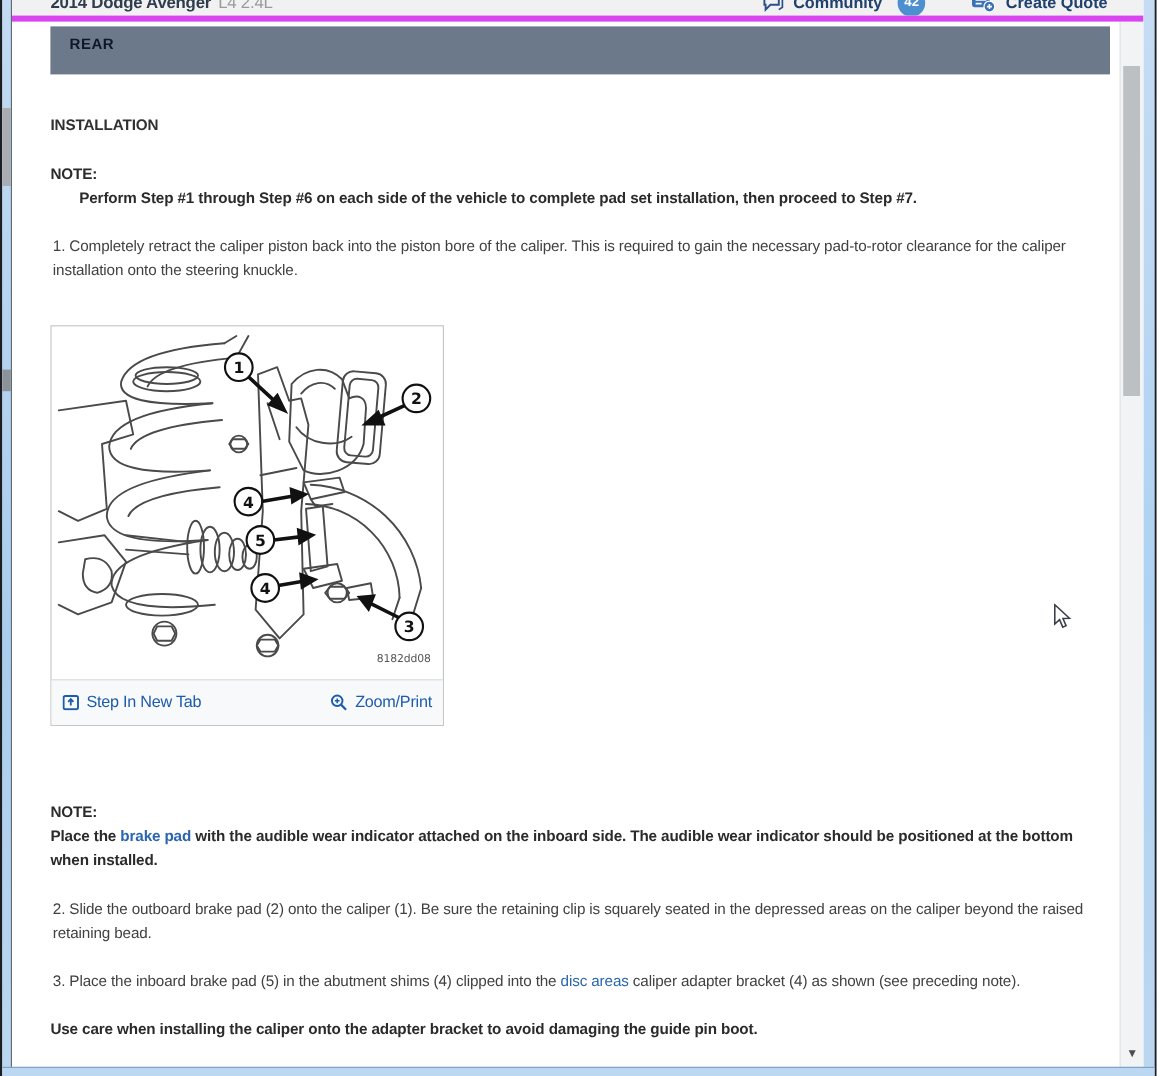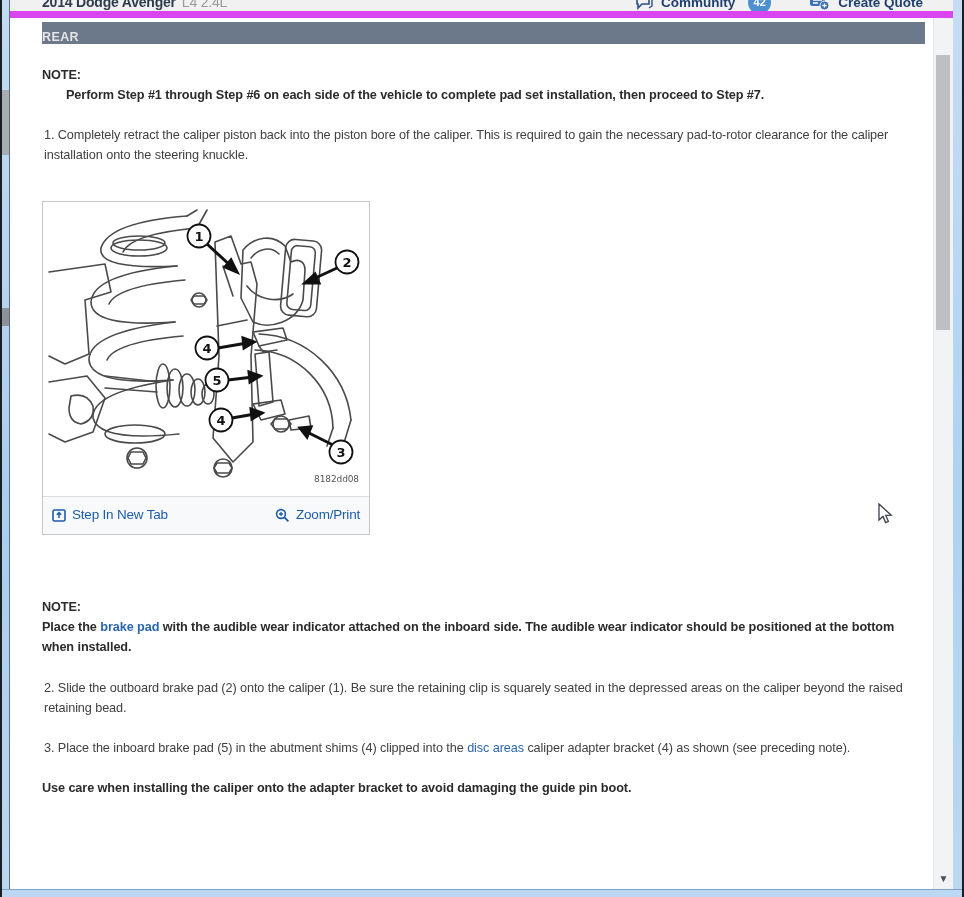--- a/index.html
+++ b/index.html
@@ -16,38 +16,38 @@
   .frame-left-thumb2 { position:absolute; left:2px; top:308px; height:18px; width:7px; background:#8d9298; z-index:31;}
   .frame-left-line   { position:absolute; left:9px; top:0; bottom:0; width:1px; background:#5d6c7c; z-index:30;}
   .frame-right-black { position:absolute; right:0; top:0; bottom:0; width:2px; background:#1b1e22; z-index:30;}
   .frame-right-blue  { position:absolute; right:2px; top:0; bottom:0; width:9px; background:linear-gradient(180deg,#c6dcf4,#aed2f2 55%,#bcd7f0); z-index:30;}
   .frame-bottom      { position:absolute; left:2px; right:2px; bottom:0; height:8px; background:#bcd7f1; border-top:1px solid #7fa3c6; z-index:32;}
 
   
   .main { position:absolute; left:10px; right:11px; top:0; bottom:8px; background:#fff; overflow:hidden; }
 
   
-  .topbar { position:absolute; top:0; left:0; right:0; height:18px; background:#f1f1f2; border-bottom:7px solid #d946ef; overflow:hidden; z-index:5;}
+  .topbar { position:absolute; top:0; left:0; right:0; height:18px; background:#f1f1f2; border-bottom:5px solid #d946ef; overflow:hidden; z-index:5;}
   .topbar-row { display:flex; align-items:center; height:30px; margin-top:-13px; padding:0 30px 0 32px; }
   .vehicle-title { font-size:14px; font-weight:bold; color:#2e3d4d; letter-spacing:-0.2px; white-space:nowrap;}
   .vehicle-sub { font-weight:normal; color:#9a9a9a; margin-left:6px; }
   .topbar-spacer { flex:1; }
   .top-action { display:flex; align-items:center; gap:7px; font-size:13.5px; font-weight:bold; color:#20406e; white-space:nowrap; cursor:pointer;}
   .top-action + .top-action { margin-left:38px; }
   .badge { width:23px; height:23px; border-radius:50%; background:#4e8fd0; color:#fff; font-size:11px; font-weight:bold; display:flex; align-items:center; justify-content:center; margin-left:6px;}
 
   
   .vscroll { position:absolute; top:18px; right:0; bottom:0; width:20px; background:#f2f3f4; border-left:1px solid #e3e4e5; z-index:4;}
   .vscroll-thumb { position:absolute; top:37px; left:2px; right:3px; height:275px; background:#bdc0c3; }
   .vscroll-down { position:absolute; bottom:3px; left:0; right:0; height:16px; display:flex; align-items:center; justify-content:center; color:#4a4e52; font-size:10px; }
 
   
   .content { position:absolute; top:18px; left:0; right:20px; bottom:0; padding:0 8px 0 32px; overflow:hidden; }
 
-  .section-bar { margin-top:4px; height:22px; background:#6b798a; color:#e5e5e5; font-size:12.5px; font-weight:bold; letter-spacing:0.4px; line-height:30px; }
+  .section-bar { margin-top:4px; height:40px; background:#6b798a; color:#0f172a; font-size:12.5px; font-weight:bold; letter-spacing:0.4px; line-height:30px; padding-left:16px; }
 
   .txt { font-size:12.7px; letter-spacing:-0.1px; line-height:20px; }
   .h-install { margin-top:32px; font-weight:bold; color:#303030; }
   .note-label { font-weight:bold; color:#2b2b2b; }
   .note-body-indent { padding-left:24px; font-weight:bold; color:#2b2b2b; }
   .para { margin-top:20px; color:#414141; padding-left:2px; }
   .bold-para { font-weight:bold; color:#2b2b2b; }
   .inline-link { color:#2a66ad; cursor:pointer; }
 
   
@@ -107,20 +107,21 @@
 
     <div class="vscroll">
       <div class="vscroll-thumb"></div>
       <div class="vscroll-down">▼</div>
     </div>
 
     <div class="content txt">
 
       <div class="section-bar">REAR</div>
 
+      <div class="h-install txt">INSTALLATION</div>
 
       <div style="margin-top:21px;">
         <div class="note-label">NOTE:</div>
         <div class="note-body-indent">Perform Step #1 through Step #6 on each side of the vehicle to complete pad set installation, then proceed to Step #7.</div>
       </div>
 
       <div class="para">1. Completely retract the caliper piston back into the piston bore of the caliper. This is required to gain the necessary pad-to-rotor clearance for the caliper installation onto the steering knuckle.</div>
 
       <div class="figure-card">
         <div class="figure-imgwrap">

